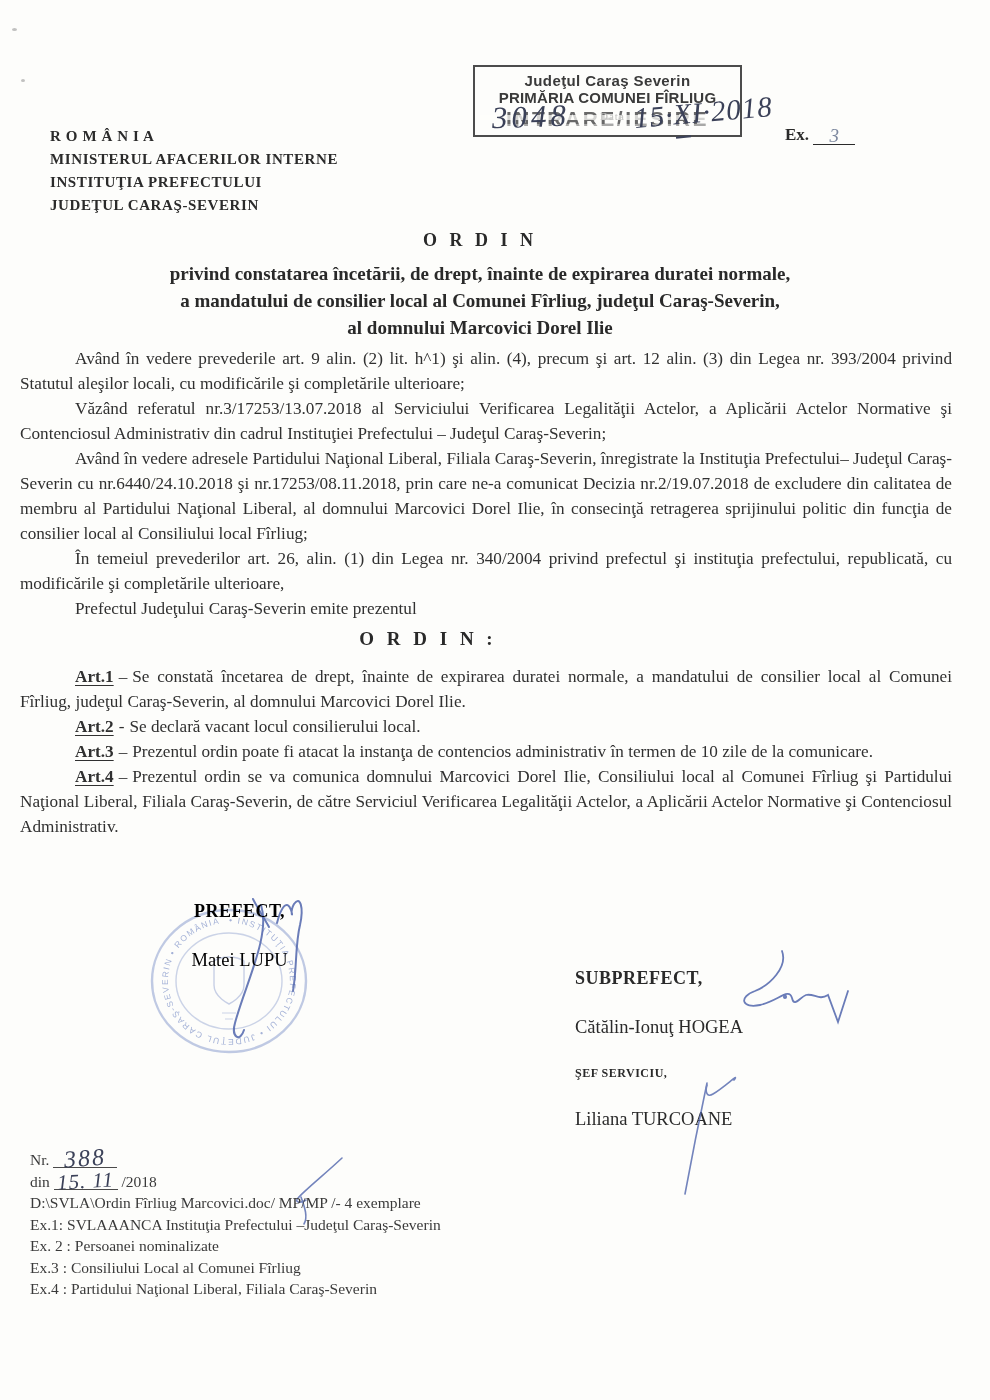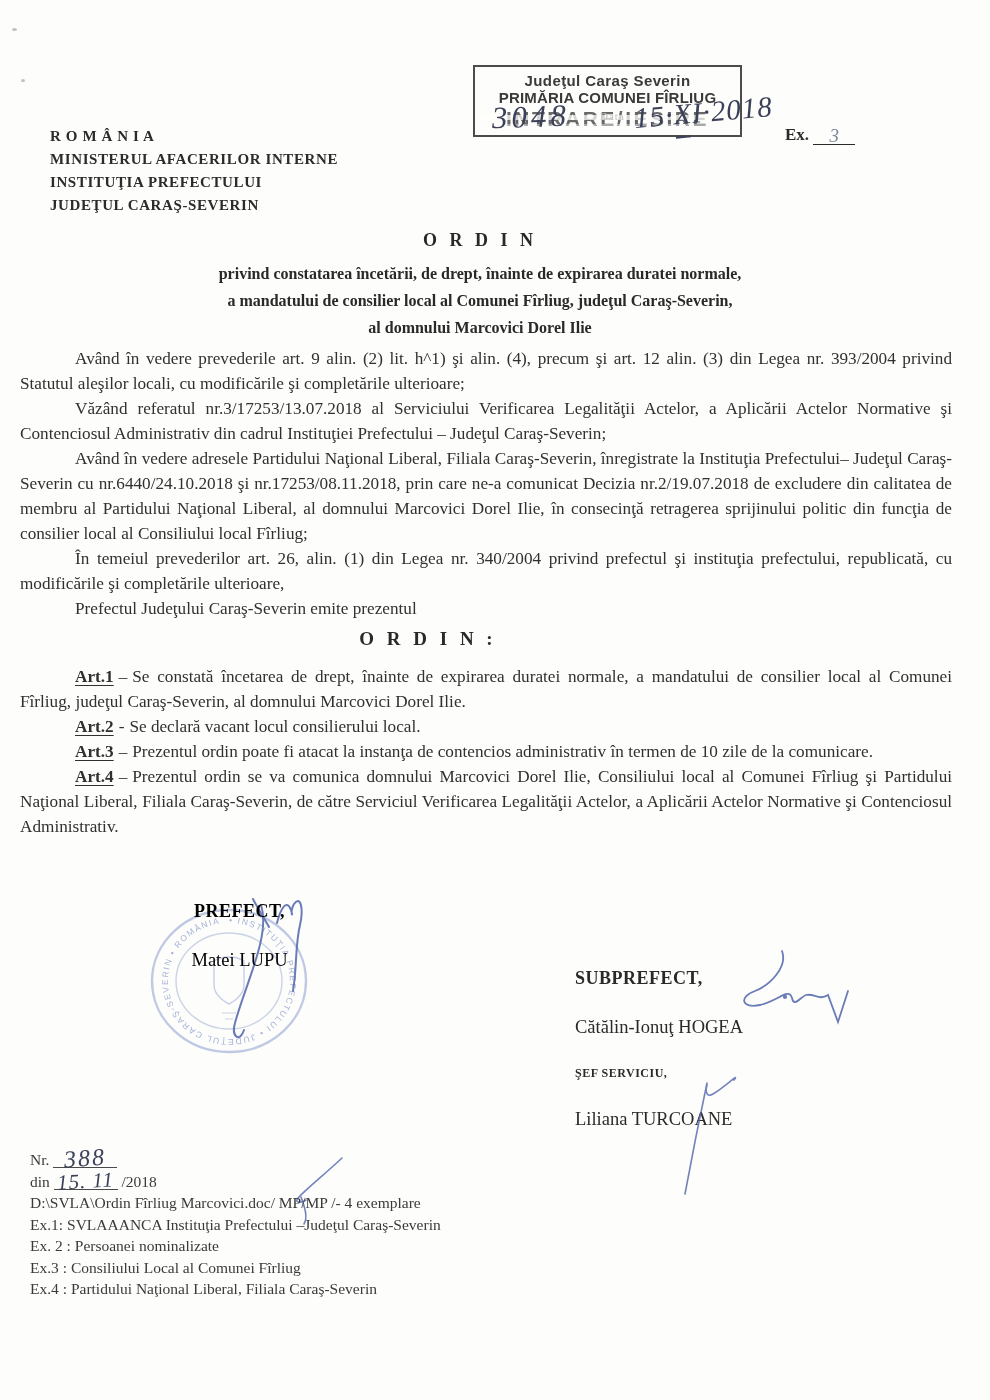--- a/index.html
+++ b/index.html
@@ -34,21 +34,21 @@
   .ex-val{font-weight:normal;font-size:19px;color:#7d889f;position:relative;top:3px;}
 
   
   .letterhead{position:absolute;left:30px;top:125px;font-weight:bold;color:#2b2b2b;
     font-size:15px;line-height:23px;letter-spacing:.6px;margin-left:20px;}
 
   
   .title-block{position:absolute;left:0;top:230px;width:960px;text-align:center;
     font-weight:bold;color:#292929;}
   .title-main{font-size:18px;letter-spacing:4px;margin-bottom:9px;}
-  .title-sub{font-size:16px;line-height:27px;}
+  .title-sub{font-size:19px;line-height:27px;}
 
   
   .body-block{position:absolute;left:20px;top:346px;width:932px;
     font-size:17.2px;line-height:25px;text-align:justify;color:#303030;}
   .para{margin:0;text-indent:55px;}
   .para.noj{text-align:left;}
   .ordin2{font-weight:bold;font-size:19px;letter-spacing:4px;text-align:center;
     padding-right:116px;margin:5px 0 13px 0;color:#292929;}
   .art-label{font-weight:bold;text-decoration:underline;text-underline-offset:3px;}
   .art-sep{padding:0 5px;}

